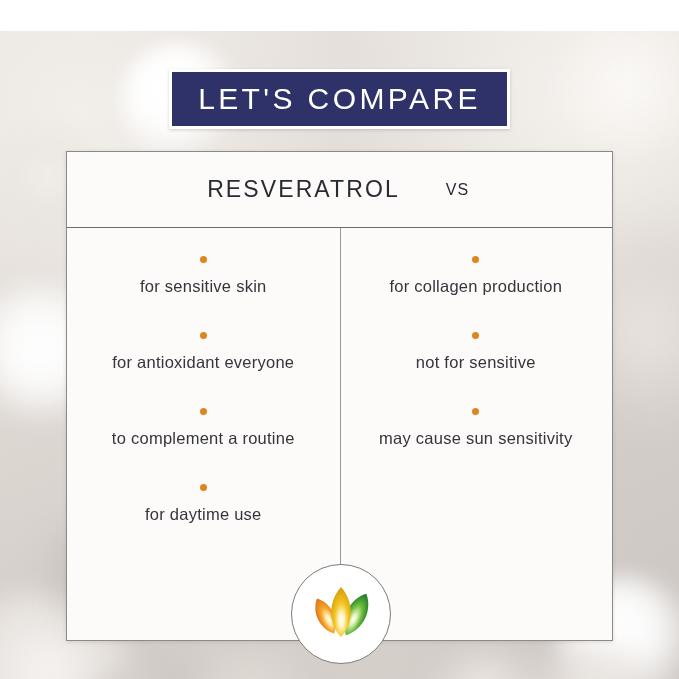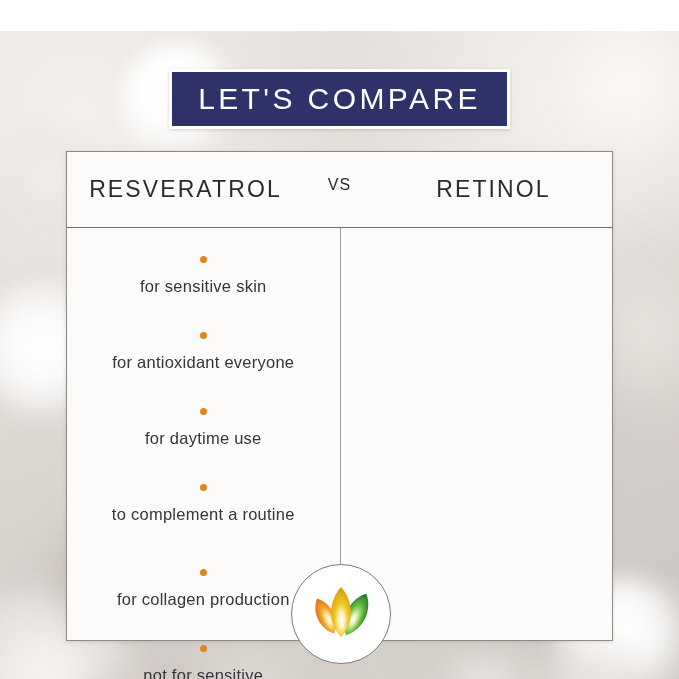--- a/index.html
+++ b/index.html
@@ -116,21 +116,21 @@
   .card-header {
     position: relative;
     height: 76px;
     display: flex;
     align-items: center;
     justify-content: center;
     border-bottom: 1px solid #6f6c69;
   }
   .hdr-inner {
     display: flex;
-    align-items: flex-start;
+    align-items: center;
     justify-content: center;
     width: 100%;
   }
   .hdr-name {
     font-size: 23px;
     letter-spacing: 2.1px;
     color: #2a2a33;
     font-weight: 400;
     text-align: center;
     white-space: nowrap;
@@ -138,21 +138,20 @@
   .hdr-left  { width: 236px; text-align: center; }
   .hdr-vs    { width: 72px;  text-align: center; font-size: 16px;
                letter-spacing: 1.2px; color: #2a2a33; }
   .hdr-right { width: 236px; text-align: center; }
 
   
   .card-body {
     position: relative;
     height: 412px;
     display: flex;
-    flex-direction: column;
   }
   .col {
     position: relative;
     width: 50%;
     padding-top: 9px;
   }
   .col-divider {
     position: absolute;
     left: 273px;
     top: 0;
@@ -223,57 +222,57 @@
   <div id="title-banner">
     <span class="title-text">LET'S COMPARE</span>
   </div>
 
   <div id="compare-card">
 
     <div class="card-header">
       <div class="hdr-inner">
         <div class="hdr-name hdr-left">RESVERATROL</div>
         <div class="hdr-vs">VS</div>
-        <div class="hdr-name hdr-right">RETINOL</div>
       </div>
     </div>
 
     <div class="card-body">
       <div class="col-divider"></div>
 
       <div class="col">
         <div class="bullet-row">
           <span class="dot"></span>
           <span class="item-text">for sensitive skin</span>
         </div>
         <div class="bullet-row">
           <span class="dot"></span>
           <span class="item-text">for antioxidant everyone</span>
         </div>
         <div class="bullet-row">
           <span class="dot"></span>
+          <span class="item-text">to complement a routine</span>
+        </div>
+        <div class="bullet-row">
+          <span class="dot"></span>
           <span class="item-text">for daytime use</span>
         </div>
-        <div class="bullet-row">
-          <span class="dot"></span>
-          <span class="item-text">to complement a routine</span>
-        </div>
       </div>
 
       <div class="col">
         <div class="bullet-row">
           <span class="dot"></span>
           <span class="item-text">for collagen production</span>
         </div>
         <div class="bullet-row">
           <span class="dot"></span>
           <span class="item-text">not for sensitive</span>
         </div>
         <div class="bullet-row">
           <span class="dot"></span>
+          <span class="item-text">may cause sun sensitivity</span>
         </div>
       </div>
     </div>
   </div>
 
   <div id="brand-logo">
     <svg width="78" height="78" viewBox="0 0 78 78" aria-hidden="true">
       <defs>
         <radialGradient id="gOrange" cx="58%" cy="62%" r="62%">
           <stop offset="0%" stop-color="#ffffff"></stop>

